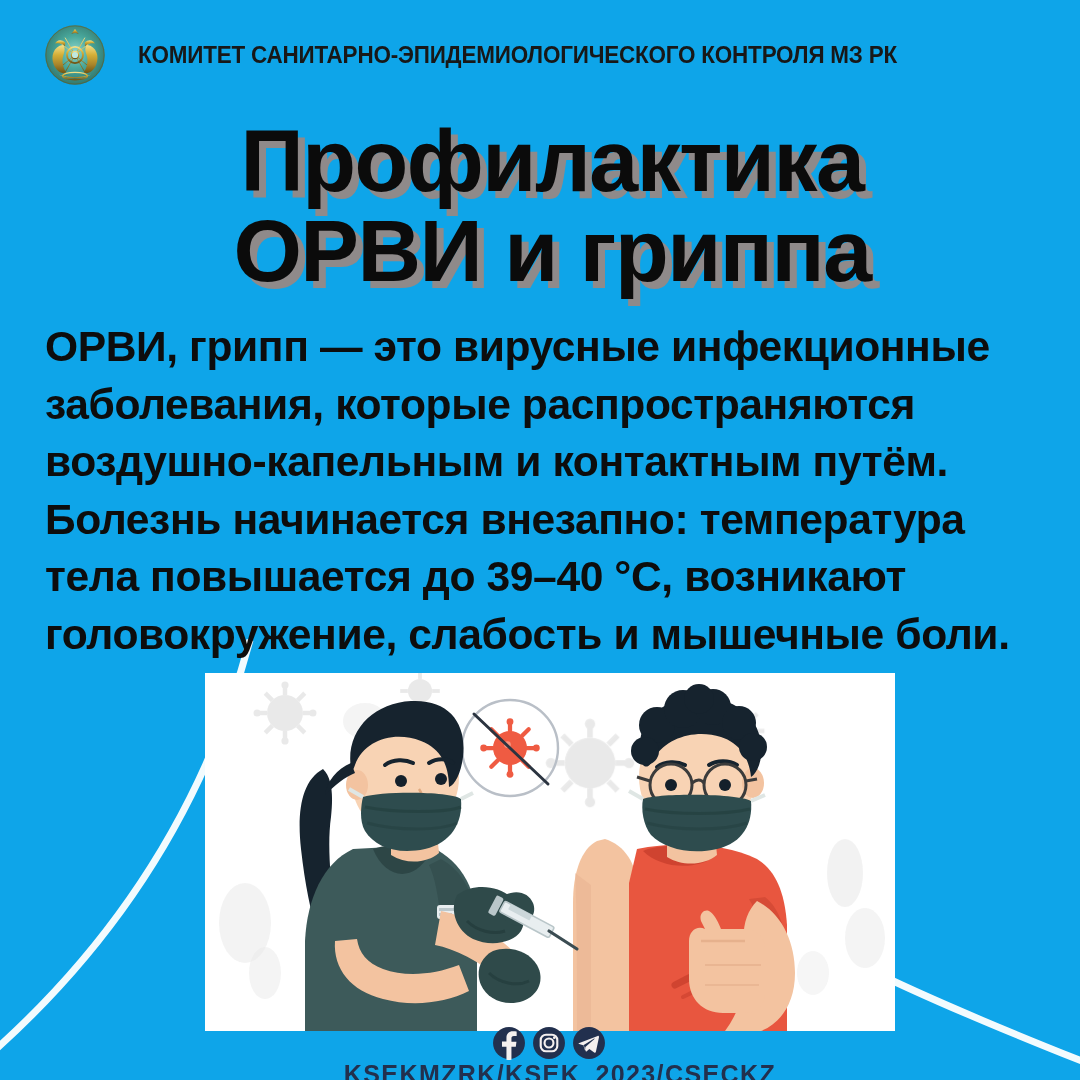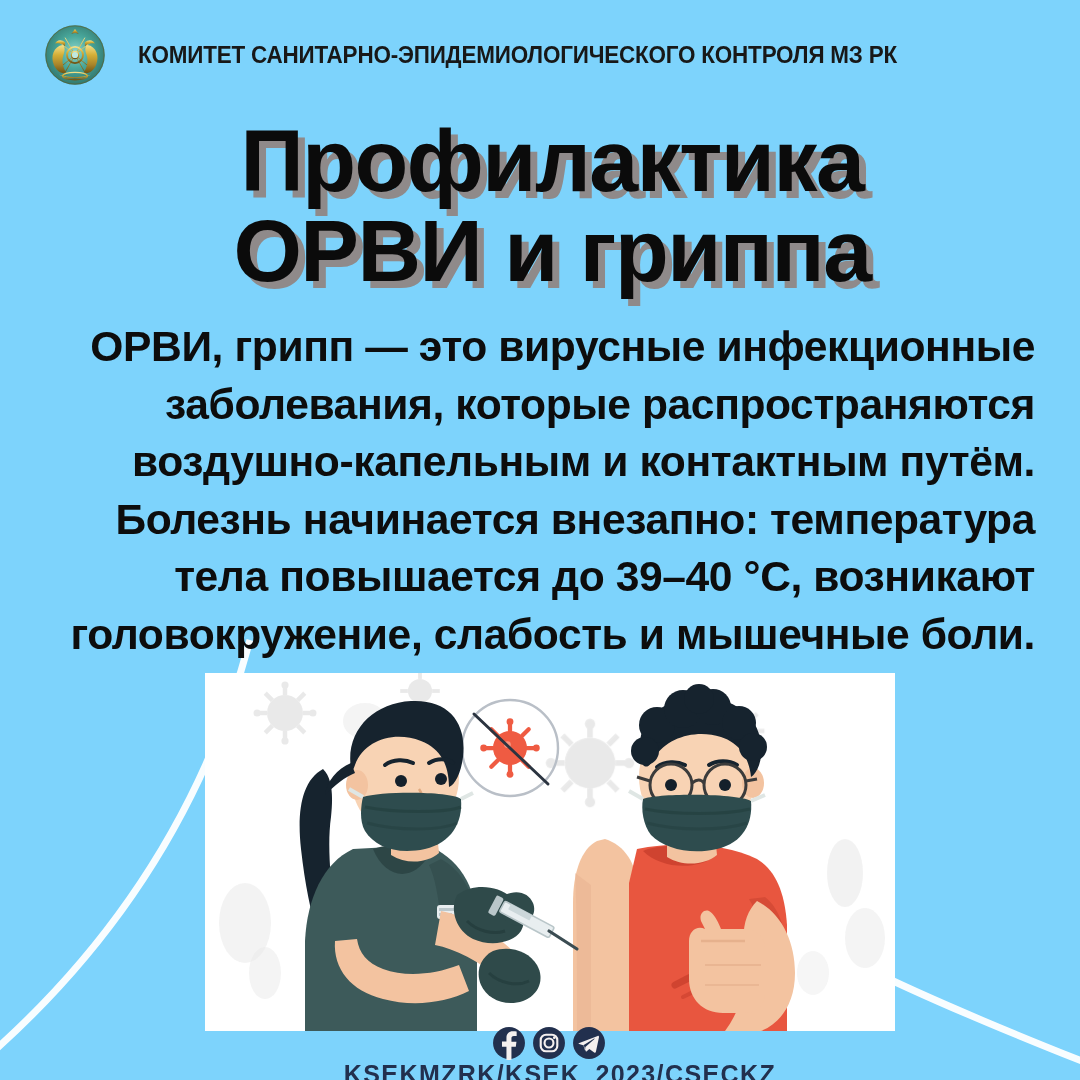--- a/index.html
+++ b/index.html
@@ -5,21 +5,21 @@
 <style>
   html, body {
     margin: 0;
     padding: 0;
     background: #ffffff;
   }
   .poster {
     position: relative;
     width: 1080px;
     height: 1080px;
-    background: #7dd3fc;
+    background: #0ea5e9;
     overflow: hidden;
     font-family: "Liberation Sans", "DejaVu Sans", sans-serif;
   }
 
   
   .bg-swoosh {
     position: absolute;
     left: 0;
     top: 0;
     width: 1080px;
@@ -77,21 +77,21 @@
     white-space: nowrap;
   }
 
   
   .body-copy {
     position: absolute;
     left: 50%;
     transform: translateX(-50%);
     top: 318px;
     width: 1000px;
-    text-align: right;
+    text-align: left;
     z-index: 3;
   }
   .body-line {
     font-size: 43px;
     font-weight: bold;
     line-height: 57.5px;
     color: #0d0d0d;
     letter-spacing: -0.4px;
     white-space: nowrap;
     transform: scaleX(0.99);

